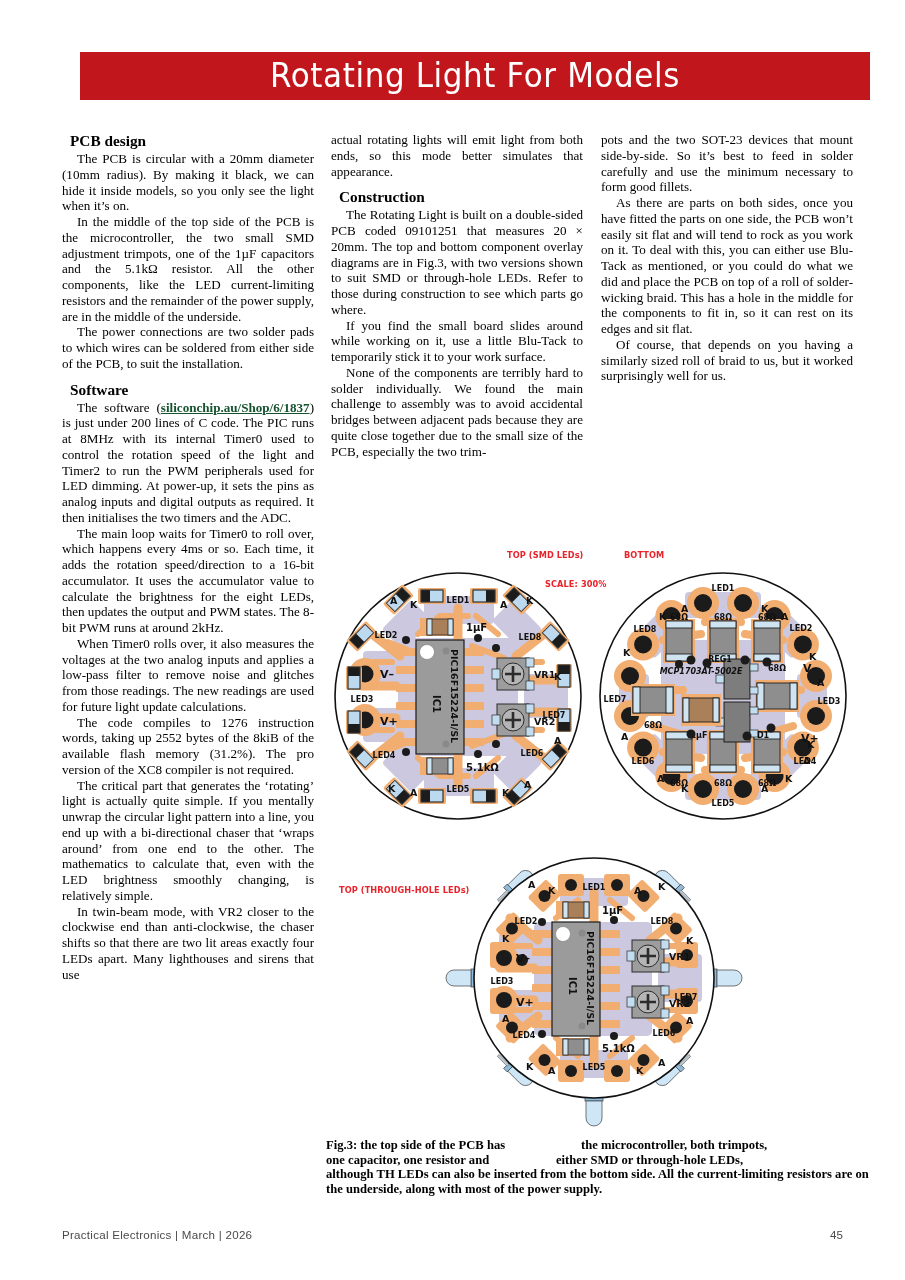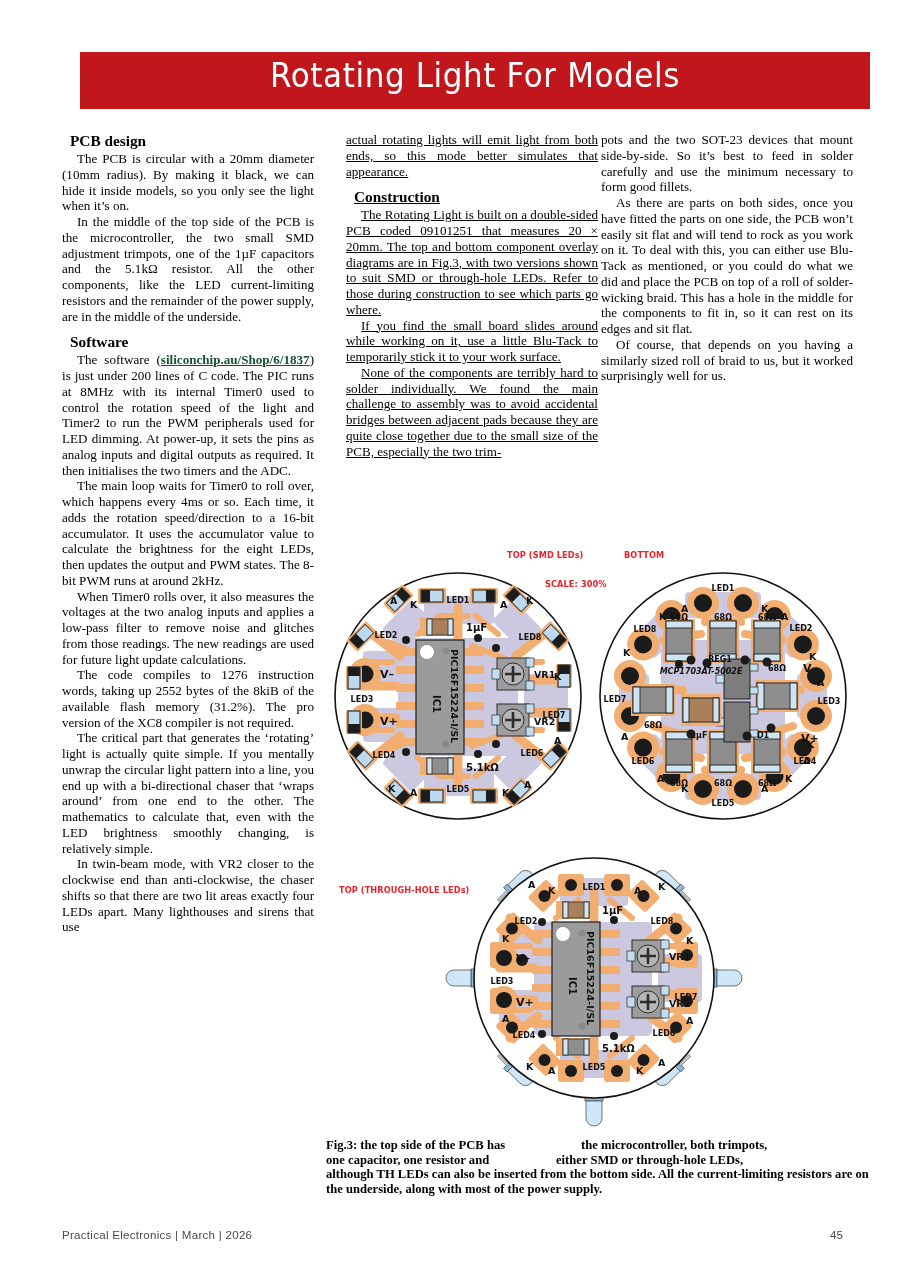--- a/index.html
+++ b/index.html
@@ -15,21 +15,21 @@
     color: #000;
     overflow: hidden;
   }
 
   
   #title-banner {
     position: absolute;
     left: 80px;
     top: 52px;
     width: 790px;
-    height: 57px;
+    height: 48px;
     background: #c2161d;
   }
   #title-text {
     position: absolute;
     left: 0;
     top: 0;
     width: 100%;
     height: 48px;
     line-height: 47px;
     text-align: center;
@@ -47,21 +47,21 @@
     position: absolute;
     top: 132px;
     width: 252px;
     font-size: 13.1px;
     line-height: 15.75px;
     text-align: justify;
     text-justify: inter-word;
     hyphens: manual;
   }
   #col-1 { left: 62px; }
-  #col-2 { left: 346px; text-decoration: underline; }
+  #col-2 { left: 331px; }
   #col-3 { left: 601px; }
 
   .sec-head {
     font-weight: bold;
     font-size: 15.3px;
     line-height: 18px;
     margin: 0 0 1px 8px;
     text-align: left;
   }
   .sec-head.spaced { margin-top: 9px; }
@@ -140,20 +140,21 @@
 <body>
 
 <div id="title-banner">
   <div id="title-text">Rotating Light For Models</div>
 </div>
 
 <div class="col" id="col-1">
   <div class="sec-head">PCB design</div>
   <p class="body">The PCB is circular with a 20mm diameter (10mm radius). By making it black, we can hide it inside models, so you only see the light when it’s on.</p>
   <p class="body">In the middle of the top side of the PCB is the microcontroller, the two small SMD adjustment trimpots, one of the 1µF capacitors and the 5.1kΩ resistor. All the other components, like the LED current-limiting resistors and the remainder of the power supply, are in the middle of the underside.</p>
+  <p class="body">The power connections are two solder pads to which wires can be soldered from either side of the PCB, to suit the installation.</p>
   <div class="sec-head spaced">Software</div>
   <p class="body"><span>The software (</span><a class="inline-link" href="#">siliconchip.au/Shop/6/1837</a><span>) is just under 200 lines of C code. The PIC runs at 8MHz with its internal Timer0 used to control the rotation speed of the light and Timer2 to run the PWM peripherals used for LED dimming. At power-up, it sets the pins as analog inputs and digital outputs as required. It then initialises the two timers and the ADC.</span></p>
   <p class="body">The main loop waits for Timer0 to roll over, which happens every 4ms or so. Each time, it adds the rotation speed/direction to a 16-bit accumulator. It uses the accumulator value to calculate the brightness for the eight LEDs, then updates the output and PWM states. The 8-bit PWM runs at around 2kHz.</p>
   <p class="body">When Timer0 rolls over, it also measures the voltages at the two analog inputs and applies a low-pass filter to remove noise and glitches from those readings. The new readings are used for future light update calculations.</p>
   <p class="body">The code compiles to 1276 instruction words, taking up 2552 bytes of the 8kiB of the available flash memory (31.2%). The pro version of the XC8 compiler is not required.</p>
   <p class="body">The critical part that generates the ‘rotating’ light is actually quite simple. If you mentally unwrap the circular light pattern into a line, you end up with a bi-directional chaser that ‘wraps around’ from one end to the other. The mathematics to calculate that, even with the LED brightness smoothly changing, is relatively simple.</p>
   <p class="body">In twin-beam mode, with VR2 closer to the clockwise end than anti-clockwise, the chaser shifts so that there are two lit areas exactly four LEDs apart. Many lighthouses and sirens that use</p>
 </div>
 
 <div class="col" id="col-2">

